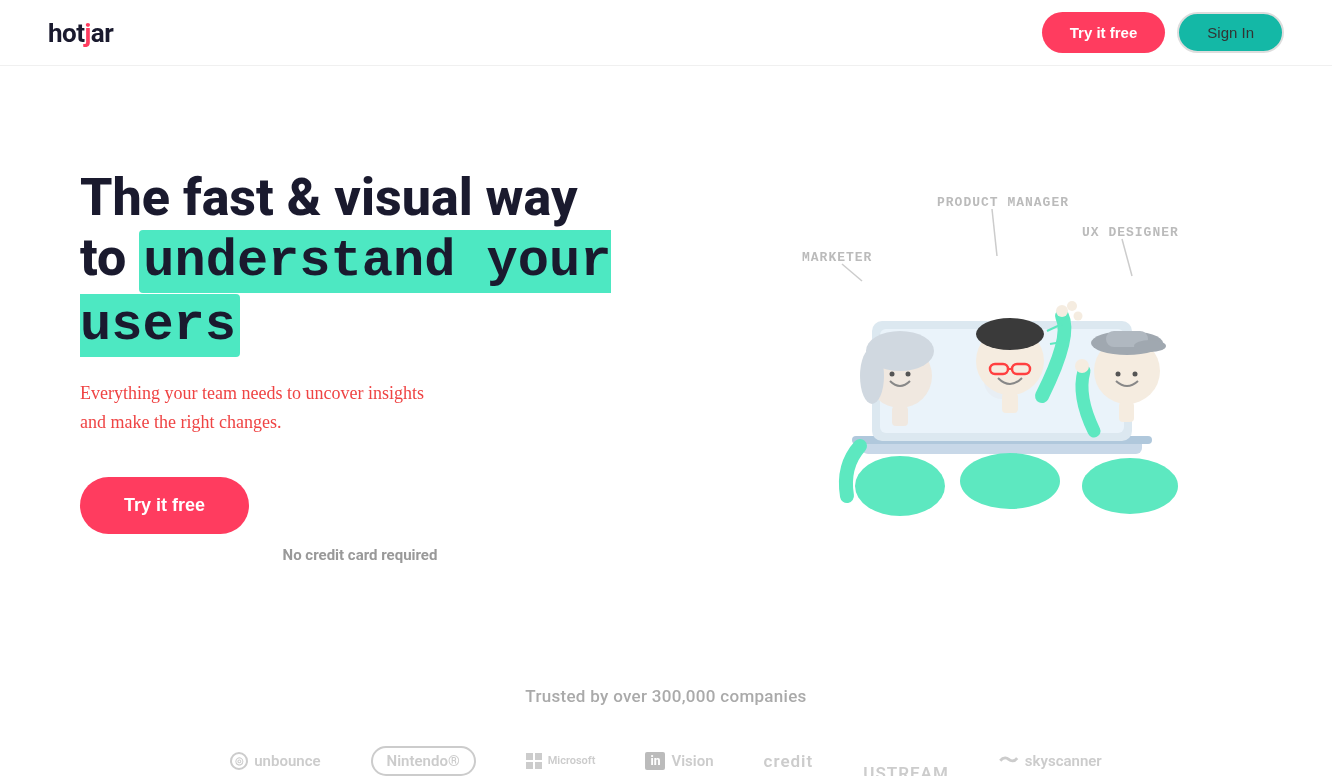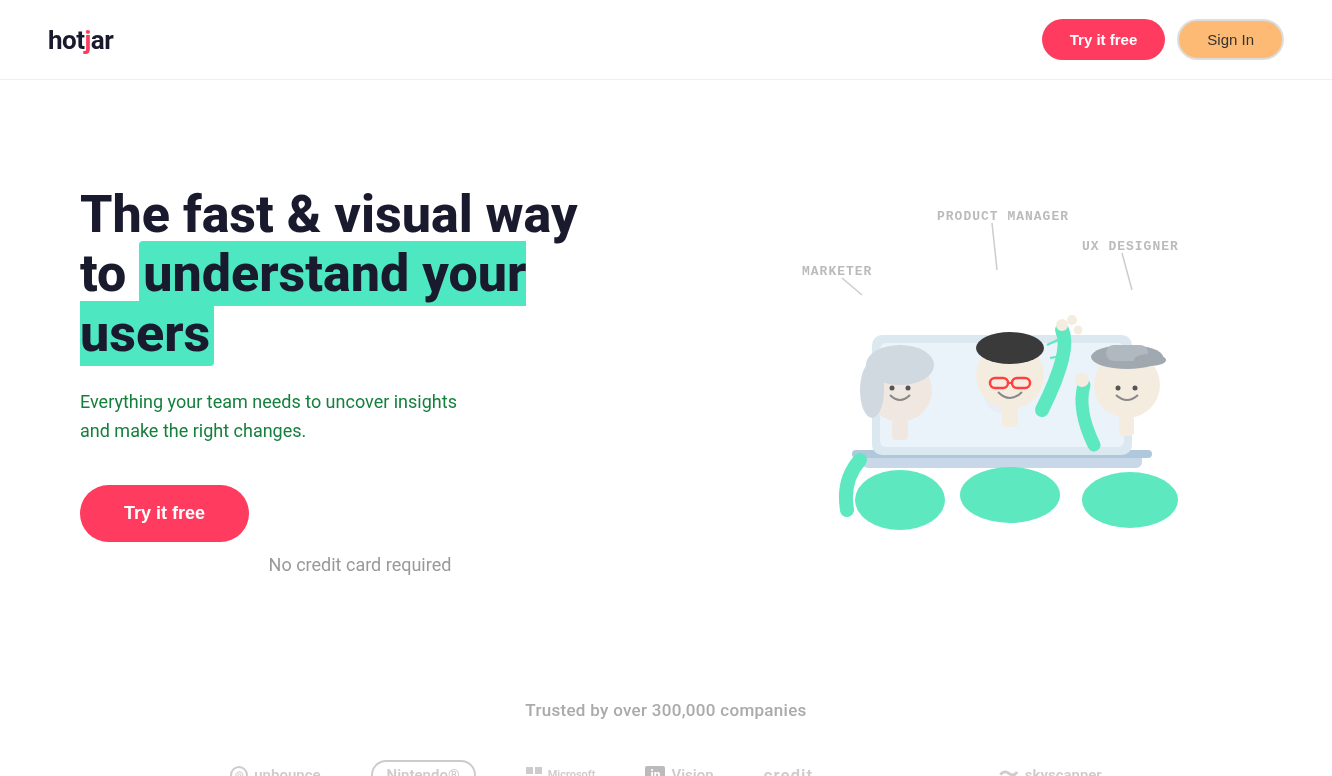--- a/index.html
+++ b/index.html
@@ -1,56 +1,56 @@
 <!DOCTYPE html>
 <html><head>
   <meta charset="utf-8">
   <style>
     * { margin: 0; padding: 0; box-sizing: border-box; }
     body { font-family: -apple-system, BlinkMacSystemFont, 'Segoe UI', Roboto, sans-serif; background: #fff; color: #333; overflow-x: hidden; }
 
     
     nav {
       display: flex; align-items: center; justify-content: space-between;
-      padding: 0 48px; height: 80px; background: #fff;
+      padding: 0 48px; height: 66px; background: #fff;
       border-bottom: 1px solid #f0f0f0;
     }
     .nav-logo { display: flex; align-items: center; gap: 4px; text-decoration: none; }
     .logo-text { font-size: 26px; font-weight: 700; color: #1a1a2e; letter-spacing: -0.5px; }
     .logo-dot { color: #ff3c5f; }
     .nav-links { display: flex; align-items: center; gap: 36px; }
     .nav-link { text-decoration: none; color: #444; font-size: 15px; font-weight: 400; }
     .nav-actions { display: flex; align-items: center; gap: 12px; }
     .btn-try-nav {
       background: #ff3c5f; color: #fff; border: none; border-radius: 30px;
       padding: 12px 28px; font-size: 15px; font-weight: 600; cursor: pointer;
     }
     .btn-signin {
-      background: #fdba74; color: #333; border: 2px solid #ddd; border-radius: 30px;
+      background: #14b8a6; color: #333; border: 2px solid #ddd; border-radius: 30px;
       padding: 10px 28px; font-size: 15px; font-weight: 500; cursor: pointer;
     }
 
     
     .hero {
       display: flex; align-items: center; justify-content: space-between;
       padding: 80px 80px 60px 80px; min-height: 580px;
     }
     .hero-left { max-width: 560px; }
     .hero-title { font-size: 52px; font-weight: 800; line-height: 1.15; color: #1a1a2e; margin-bottom: 24px; }
     .hero-title .highlight {
       background: #4de8c2; color: #1a1a2e;
-      padding: 2px 4px; border-radius: 4px;
-    }
-    .hero-subtitle { font-size: 18px; color: #15803d; line-height: 1.6; margin-bottom: 40px; }
+      padding: 2px 4px; border-radius: 4px; font-family: Liberation Mono, monospace;
+    }
+    .hero-subtitle { font-size: 18px; color: #ef4444; line-height: 1.6; margin-bottom: 40px; font-family: Liberation Serif, serif; }
     .btn-try-hero {
       background: #ff3c5f; color: #fff; border: none; border-radius: 40px;
       padding: 18px 44px; font-size: 18px; font-weight: 700; cursor: pointer;
       display: inline-block;
     }
-    .no-cc { font-size: 18px; color: #999; margin-top: 12px; text-align: center; }
+    .no-cc { font-size: 15px; color: #999; margin-top: 12px; text-align: center; font-weight: bold; }
 
     
     .hero-right { flex: 0 0 520px; display: flex; justify-content: center; align-items: center; position: relative; }
     .illustration { width: 480px; height: 380px; position: relative; }
 
     
     .label-text { font-family: 'Courier New', monospace; font-size: 13px; fill: #bbb; letter-spacing: 1px; text-transform: uppercase; font-weight: 600; }
 
     
     .trusted { text-align: center; padding: 40px 80px 60px; background: #fff; }

